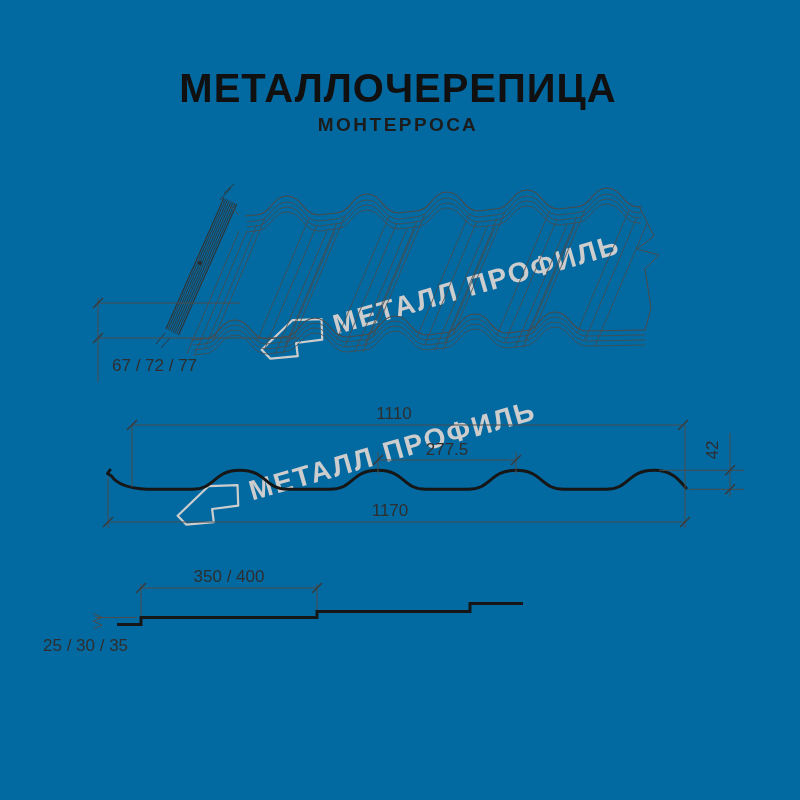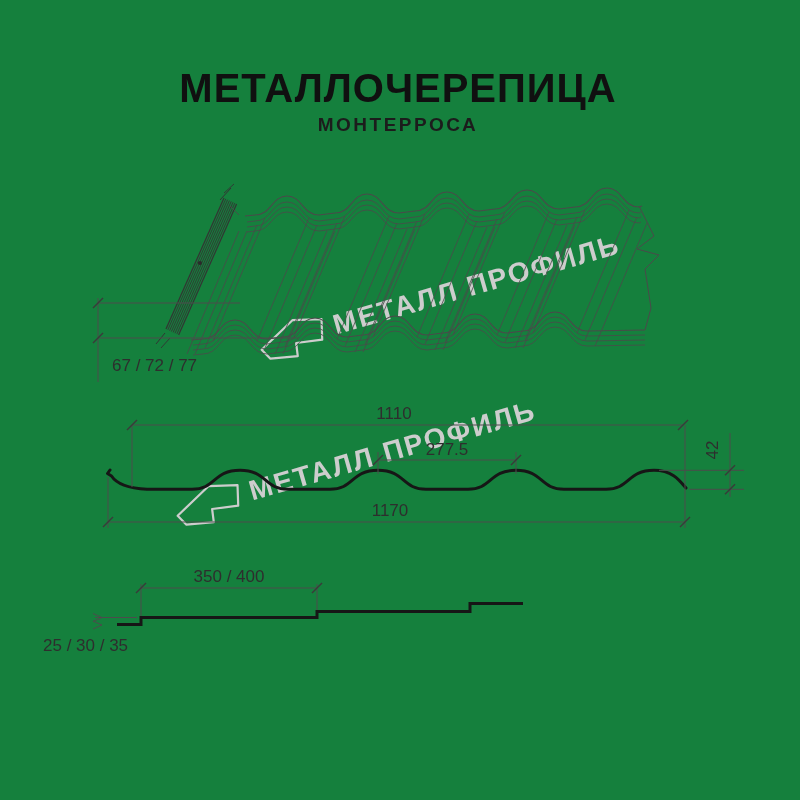--- a/index.html
+++ b/index.html
@@ -1,16 +1,16 @@
 <!DOCTYPE html>
 <html><head>
 <meta charset="utf-8">
 <style>
   html,body{margin:0;padding:0;background:#ffffff;}
-  .page{position:relative;width:800px;height:800px;background:#15803d;overflow:hidden;
+  .page{position:relative;width:800px;height:800px;background:#0369a1;overflow:hidden;
         font-family:"Liberation Sans",sans-serif;}
   svg{display:block;}
   .title-text{font-family:"Liberation Sans",sans-serif;font-weight:800;font-size:40px;
               letter-spacing:1px;fill:#101010;}
   .subtitle-text{font-family:"Liberation Sans",sans-serif;font-weight:600;font-size:19px;
               letter-spacing:2.5px;fill:#1c1c1c;}
   .dim-label{font-family:"Liberation Sans",sans-serif;font-size:17px;fill:#2e2e2e;}
   .wm-text{font-family:"Liberation Sans",sans-serif;font-weight:700;font-size:28px;
            letter-spacing:2px;fill:#cdcdcd;}
   .thin{stroke:#4c4c4c;stroke-width:1;fill:none;}

